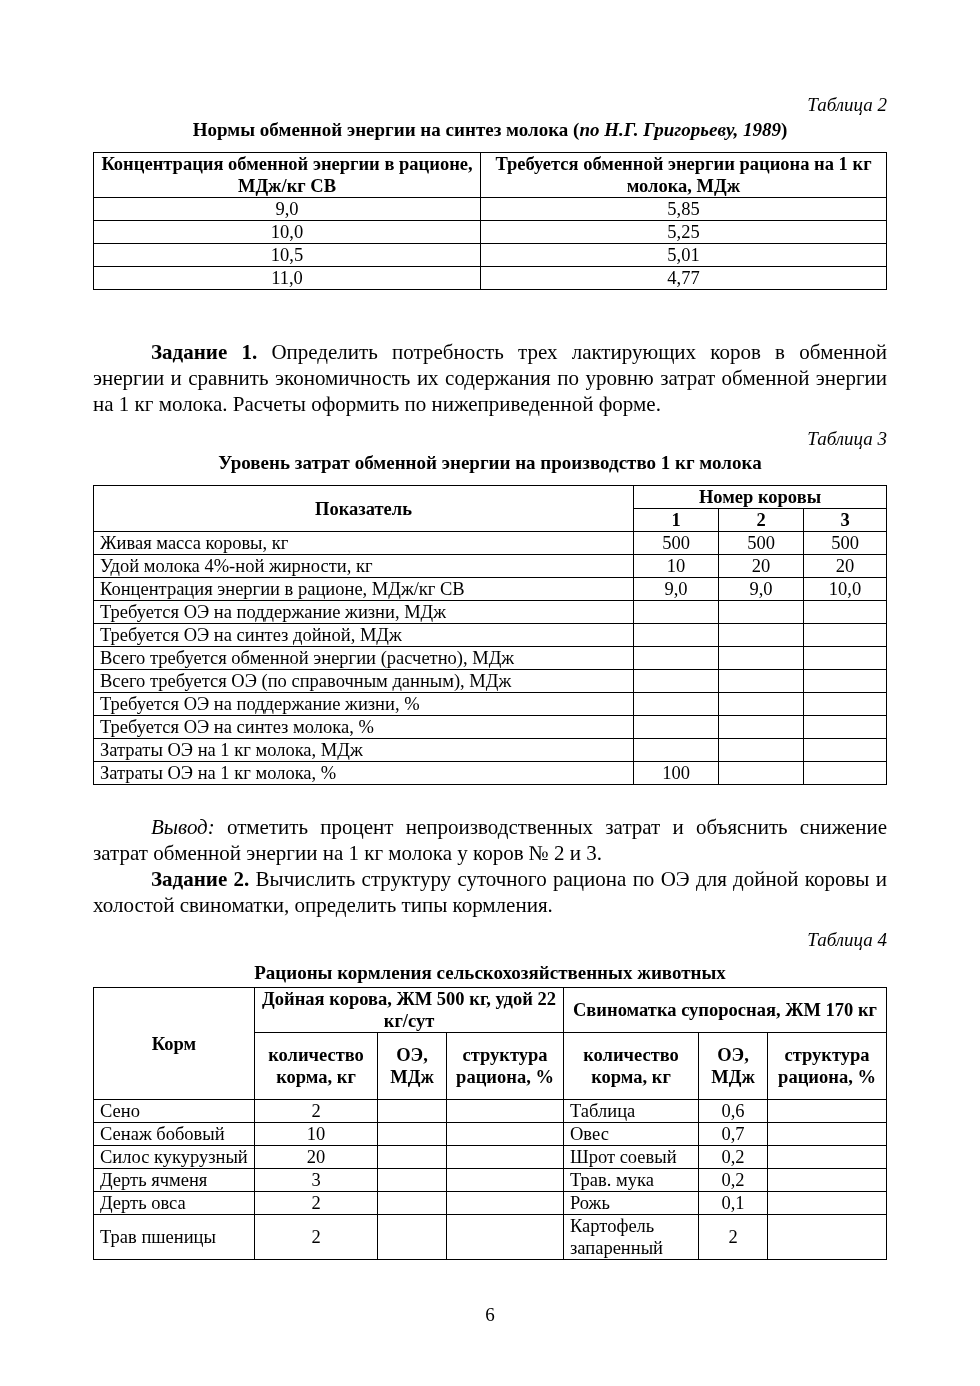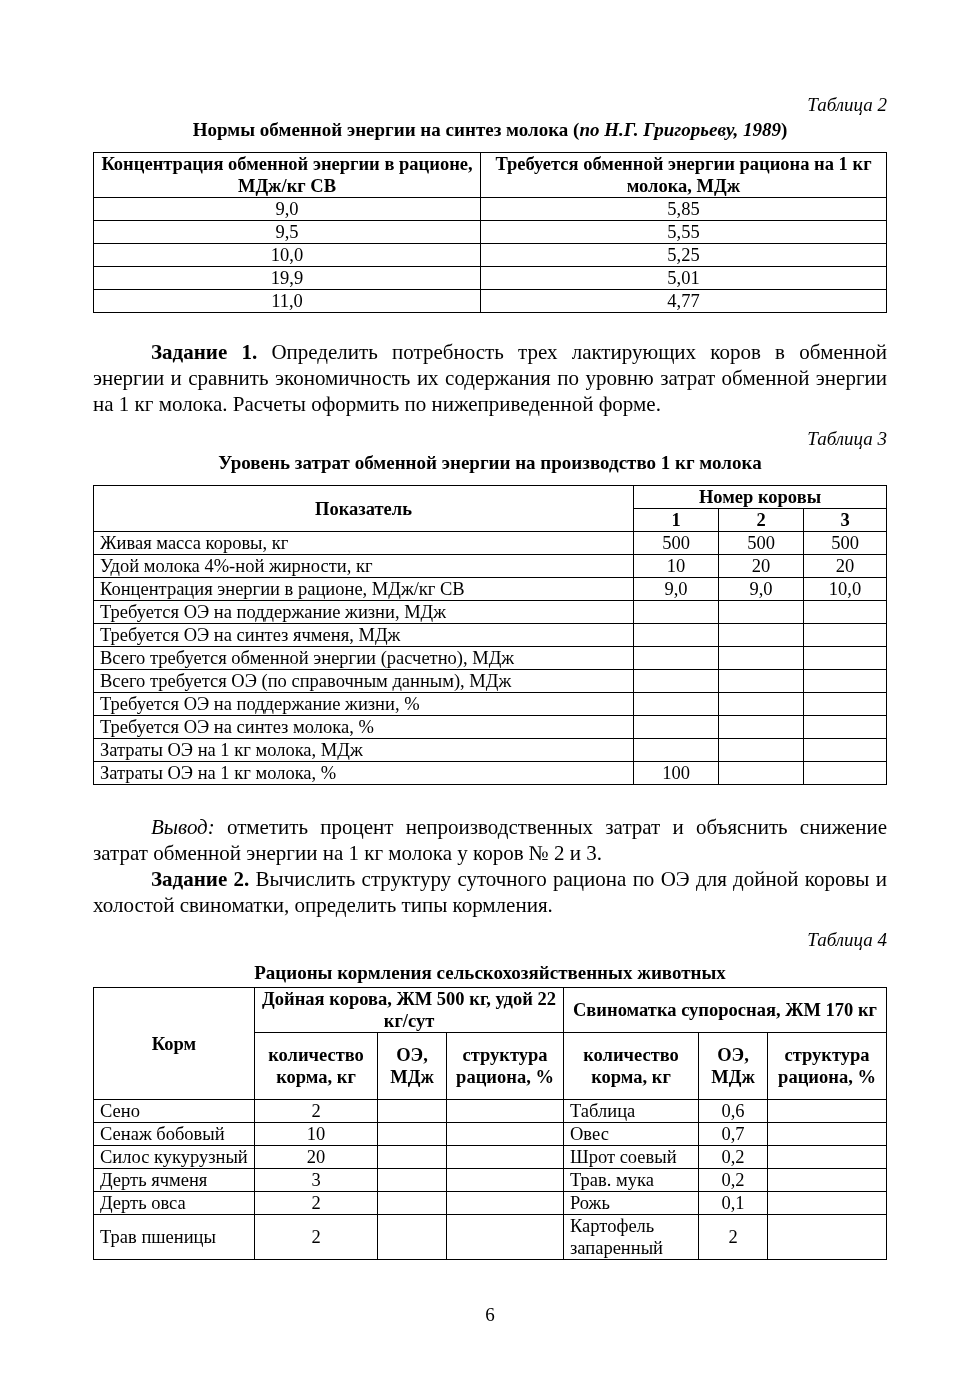--- a/index.html
+++ b/index.html
@@ -31,29 +31,25 @@
       <th style="width:374px;">Концентрация обменной энергии в рационе, МДж/кг СВ</th>
       <th>Требуется обменной энергии рациона на 1 кг молока, МДж</th>
     </tr>
     </tbody>
       <tbody id="t2body">
         <tr>
           <td class="c">9,0</td>
           <td class="c">5,85</td>
         </tr>
         <tr>
-          <td class="c">9,5</td>
-          <td class="c">5,55</td>
-        </tr>
-        <tr>
           <td class="c">10,0</td>
           <td class="c">5,25</td>
         </tr>
         <tr>
-          <td class="c">19,9</td>
+          <td class="c">10,5</td>
           <td class="c">5,01</td>
         </tr>
         <tr>
           <td class="c">11,0</td>
           <td class="c">4,77</td>
         </tr>
       </tbody>
   </table>
 
   <p class="para indent" style="position:absolute; top:339px; width:794px;"><span class="b">Задание 1.</span><span> Определить потребность трех лактирующих коров в обменной энергии и сравнить экономичность их содержания по уровню затрат обменной энергии на 1 кг молока. Расчеты оформить по нижеприведенной форме.</span></p>
@@ -92,21 +88,21 @@
           <td class="c">9,0</td>
           <td class="c">10,0</td>
         </tr>
         <tr>
           <td>Требуется ОЭ на поддержание жизни, МДж</td>
           <td class="c"></td>
           <td class="c"></td>
           <td class="c"></td>
         </tr>
         <tr>
-          <td>Требуется ОЭ на синтез ячменя, МДж</td>
+          <td>Требуется ОЭ на синтез дойной, МДж</td>
           <td class="c"></td>
           <td class="c"></td>
           <td class="c"></td>
         </tr>
         <tr>
           <td>Всего требуется обменной энергии (расчетно), МДж</td>
           <td class="c"></td>
           <td class="c"></td>
           <td class="c"></td>
         </tr>

